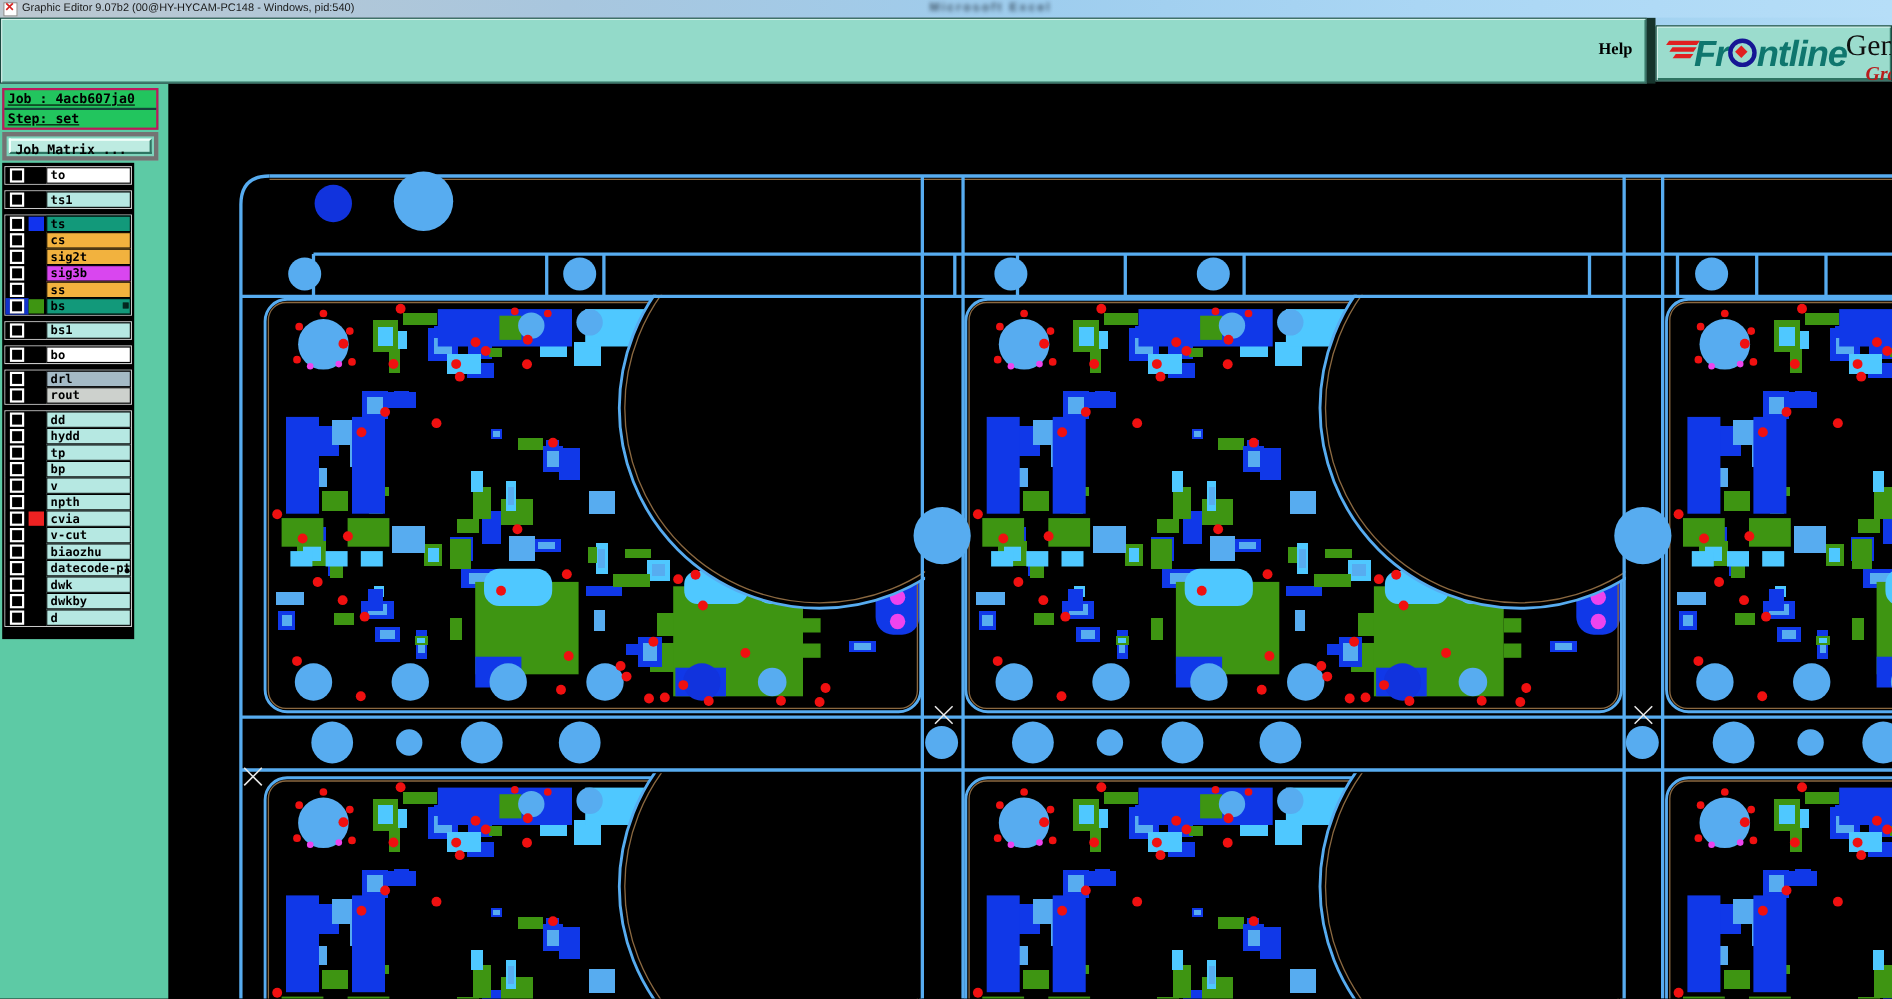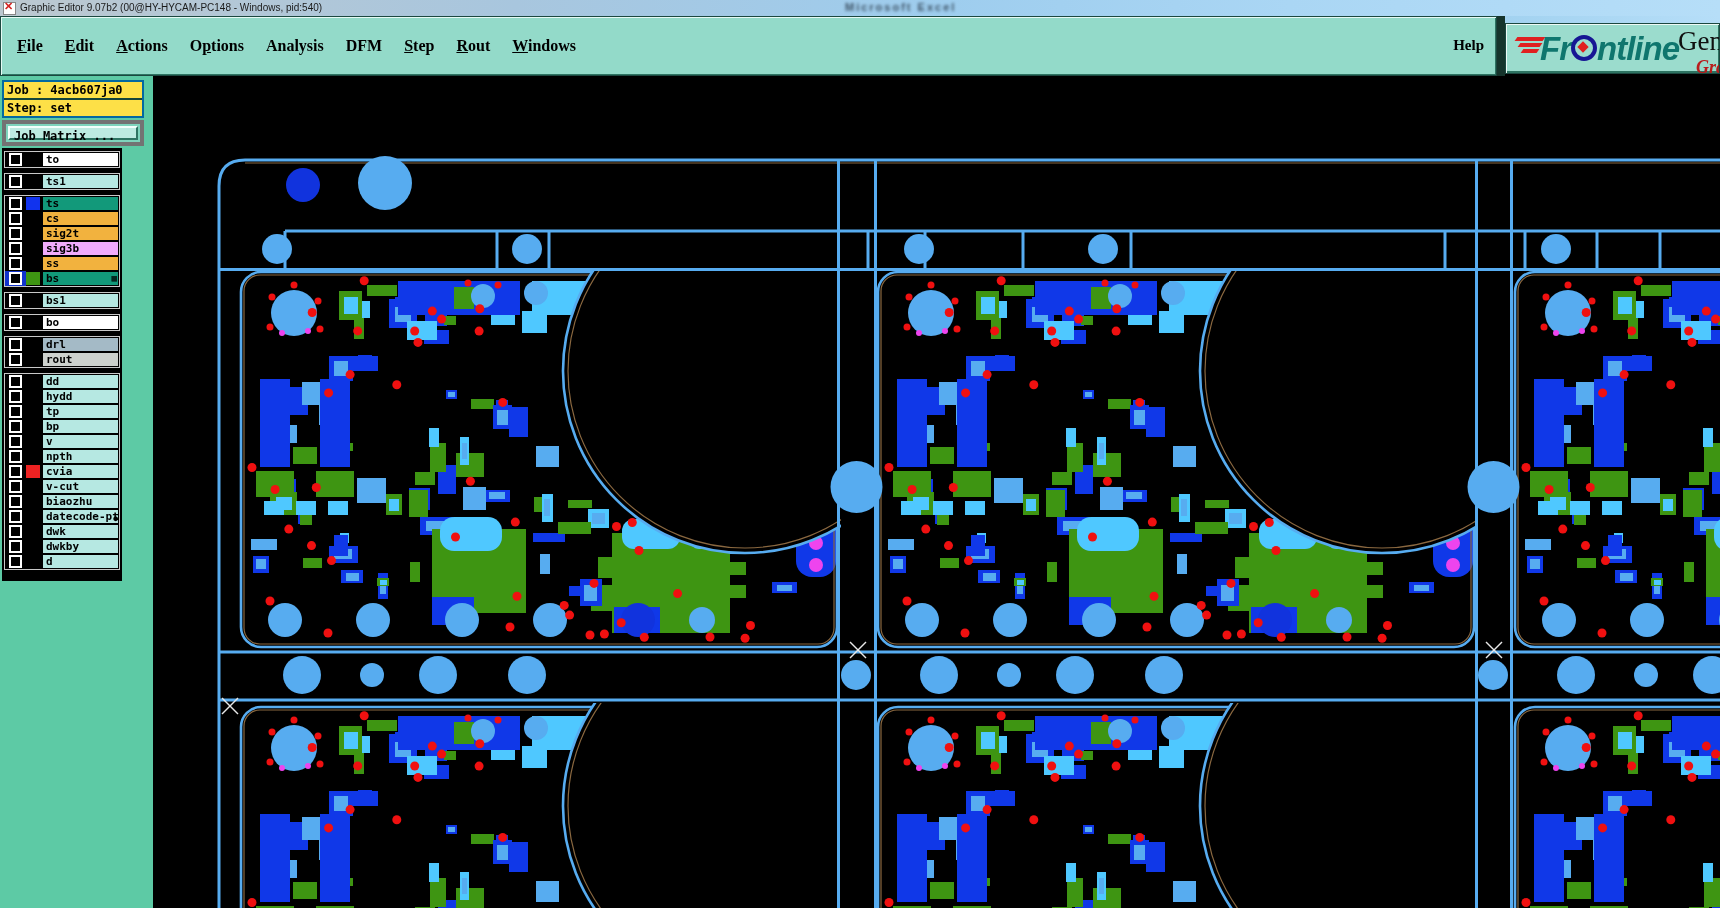--- a/index.html
+++ b/index.html
@@ -40,21 +40,21 @@
     font-weight:bold;font-style:italic;font-size:33px;color:#0f766e;letter-spacing:-1px;white-space:nowrap;}
   .logo-o{display:inline-block;width:18px;height:18px;border:4px solid #161694;border-radius:50%;
     position:relative;top:1px;margin:0 0px;}
   .logo-o b{position:absolute;left:4px;top:4px;width:8px;height:8px;background:#e02020;transform:rotate(45deg);}
   .logo-gen{position:absolute;left:172px;top:2px;font-family:"Liberation Serif",serif;
     font-size:27px;color:#101010;white-space:nowrap;}
   .logo-gra{position:absolute;left:190px;top:33px;font-family:"Liberation Serif",serif;
     font-style:italic;font-weight:bold;font-size:18px;color:#b91c1c;white-space:nowrap;}
   
   .sidebar{position:absolute;left:0;top:76px;width:153px;height:832px;background:#5dcaa5;z-index:20;}
-  .job-box{position:absolute;left:2px;top:4px;width:142px;border:2px solid #0369a1;background:#fde047;box-sizing:border-box;}
+  .job-box{position:absolute;left:2px;top:4px;width:142px;border:2px solid #be185d;background:#22c55e;box-sizing:border-box;text-decoration:underline;}
   .job-row{height:16px;font-family:"DejaVu Sans Mono",monospace;font-weight:bold;font-size:12px;
     line-height:16px;padding-left:3px;color:#000;white-space:nowrap;}
   .job-row + .job-row{border-top:2px solid #14443a;}
   .matrix-wrap{position:absolute;left:2px;top:44px;width:142px;height:26px;border:4px solid #737373;
     background:#7ed4bc;box-sizing:border-box;padding:2px;}
   .matrix-btn{width:100%;height:100%;background:#bdebe1;border-top:2px solid #f2fffb;border-left:2px solid #f2fffb;
     border-right:2px solid #2e7462;border-bottom:2px solid #2e7462;box-sizing:border-box;
     font-family:"DejaVu Sans Mono",monospace;font-weight:bold;font-size:12px;line-height:16px;
     padding-left:4px;color:#000;cursor:pointer;white-space:nowrap;}
   .layer-list{position:absolute;left:2px;top:72px;width:120px;background:#000;padding:3px 2px 6px 2px;box-sizing:border-box;}
@@ -76,31 +76,20 @@
 <body>
 
 <div class="titlebar">
   <span class="app-icon"></span>
   <span class="title-text">Graphic Editor 9.07b2 (00@HY-HYCAM-PC148 - Windows, pid:540)</span>
   <span class="bg-window-title">Microsoft Excel</span>
 </div>
 <div class="titlebar-right"></div>
 
 <div class="menubar">
-  <div class="menu-items" id="menu-items">
-      <span class="menu-item"><u>F</u>ile</span>
-      <span class="menu-item"><u>E</u>dit</span>
-      <span class="menu-item"><u>A</u>ctions</span>
-      <span class="menu-item">O<u>p</u>tions</span>
-      <span class="menu-item">Analysis</span>
-      <span class="menu-item">DFM</span>
-      <span class="menu-item"><u>S</u>tep</span>
-      <span class="menu-item"><u>R</u>out</span>
-      <span class="menu-item"><u>W</u>indows</span>
-    </div>
   <span class="menu-help">Help</span>
 </div>
 <div class="menubar-gap"></div>
 
 <div class="logo-panel">
   <span class="speedlines">
       <i></i>
       <i></i>
       <i></i>
     </span>
@@ -158,21 +147,21 @@
             <div class="cbx"></div>
           </div>
           <div class="swatch-cell"></div>
           <div class="layer-label" style="background: rgb(242, 178, 62);">sig2t</div>
         </div>
         <div class="layer-row">
           <div class="cbx-cell">
             <div class="cbx"></div>
           </div>
           <div class="swatch-cell"></div>
-          <div class="layer-label" style="background: #f0abfc;">sig3b</div>
+          <div class="layer-label" style="background: #d946ef;">sig3b</div>
         </div>
         <div class="layer-row">
           <div class="cbx-cell">
             <div class="cbx"></div>
           </div>
           <div class="swatch-cell"></div>
           <div class="layer-label" style="background: rgb(242, 178, 62);">ss</div>
         </div>
         <div class="layer-row">
           <div class="cbx-cell" style="background: rgb(17, 51, 204);">

